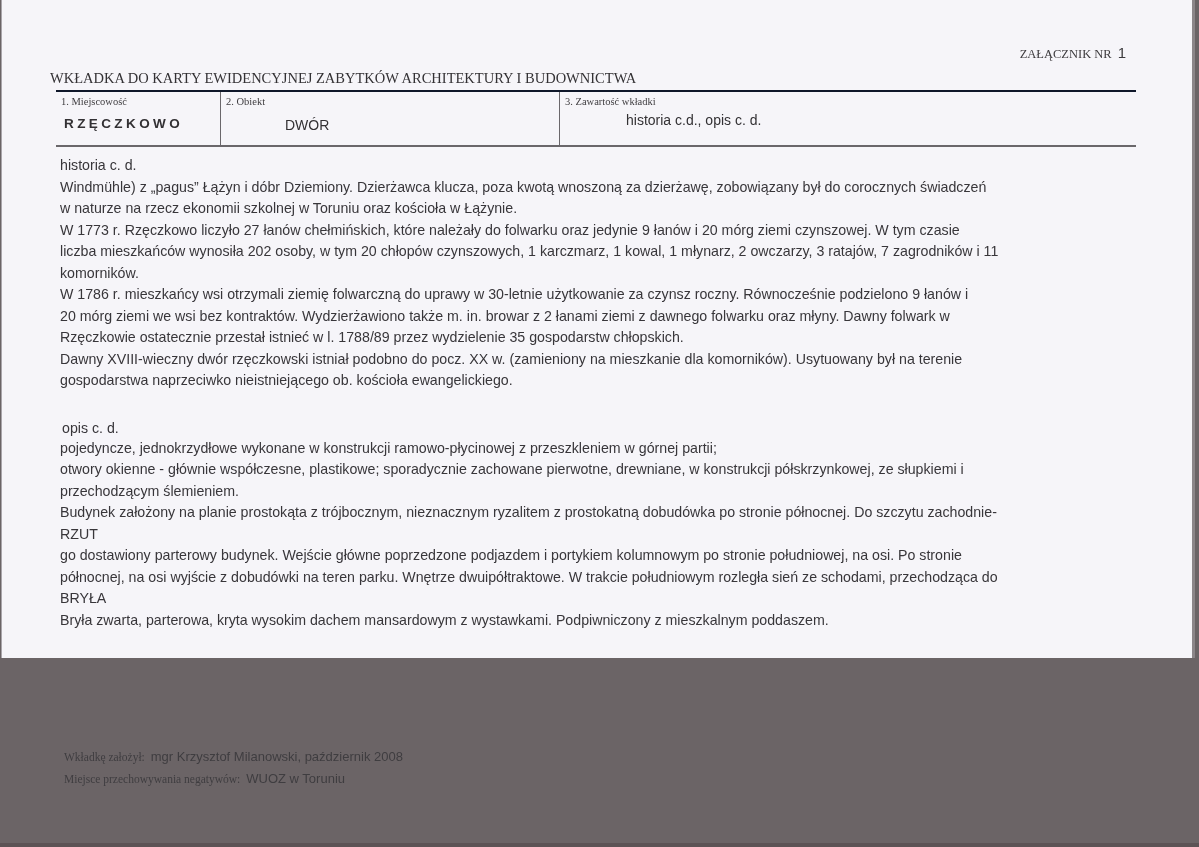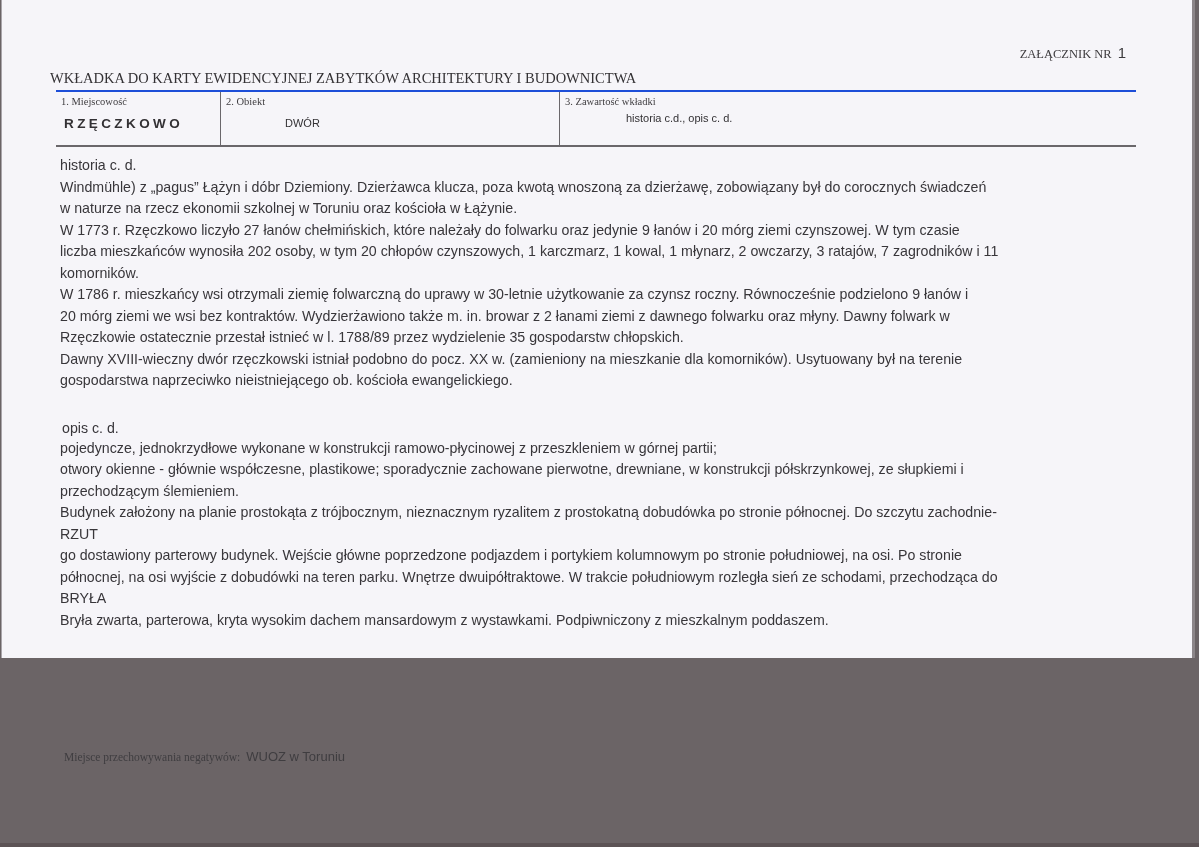--- a/index.html
+++ b/index.html
@@ -43,21 +43,21 @@
       color: #333134;
       letter-spacing: 0;
       white-space: nowrap;
     }
     .header-table {
       position: absolute;
       left: 54px;
       top: 90px;
       width: 1080px;
       height: 57px;
-      border-top: 2px solid #1d4ed8;
+      border-top: 2px solid #0f172a;
       border-bottom: 2px solid #6a676b;
       box-sizing: border-box;
     }
     .cell {
       position: absolute;
       top: 0;
       height: 100%;
     }
     .cell.c1 { left: 0; width: 164px; }
     .cell.c2 { left: 164px; width: 339px; border-left: 1.5px solid #6a676b; }
@@ -68,21 +68,21 @@
       left: 5px;
       font-family: "Liberation Serif", "DejaVu Serif", serif;
       font-size: 10.5px;
       color: #3f3d40;
       white-space: nowrap;
     }
     .cell-value {
       position: absolute;
       top: 22px;
       font-family: "Liberation Sans", "DejaVu Sans", sans-serif;
-      font-size: 11px;
+      font-size: 14px;
       color: #333134;
       white-space: nowrap;
     }
     .c1 .cell-value { left: 8px; font-weight: bold; letter-spacing: 3.4px; font-size: 13.5px; top: 24px; }
     .c2 .cell-value { left: 64px; top: 25px; }
     .c3 .cell-value { left: 58px; top: 20px; margin-left: 8px; }
 
     .body-text {
       position: absolute;
       left: 58px;
@@ -174,18 +174,21 @@
     <div class="line">Budynek założony na planie prostokąta z trójbocznym, nieznacznym ryzalitem z prostokatną dobudówka po stronie północnej. Do szczytu zachodnie-</div>
     <div class="line">RZUT</div>
     <div class="line">go dostawiony parterowy budynek. Wejście główne poprzedzone podjazdem i portykiem kolumnowym po stronie południowej, na osi. Po stronie</div>
     <div class="line">północnej, na osi wyjście z dobudówki na teren parku. Wnętrze dwuipółtraktowe. W trakcie południowym rozległa sień ze schodami, przechodząca do</div>
     <div class="line">BRYŁA</div>
     <div class="line">Bryła zwarta, parterowa, kryta wysokim dachem mansardowym z wystawkami. Podpiwniczony z mieszkalnym poddaszem.</div>
   </div>
 
   <div class="footer">
     <div class="row">
+      <span class="lbl">Wkładkę założył:</span><span class="val">mgr Krzysztof Milanowski, październik 2008</span>
+    </div>
+    <div class="row">
       <span class="lbl">Miejsce przechowywania negatywów:</span><span class="val">WUOZ w Toruniu</span>
     </div>
   </div>
 
 </div>
 <div class="bottom-band"></div>
 
 </body></html>

